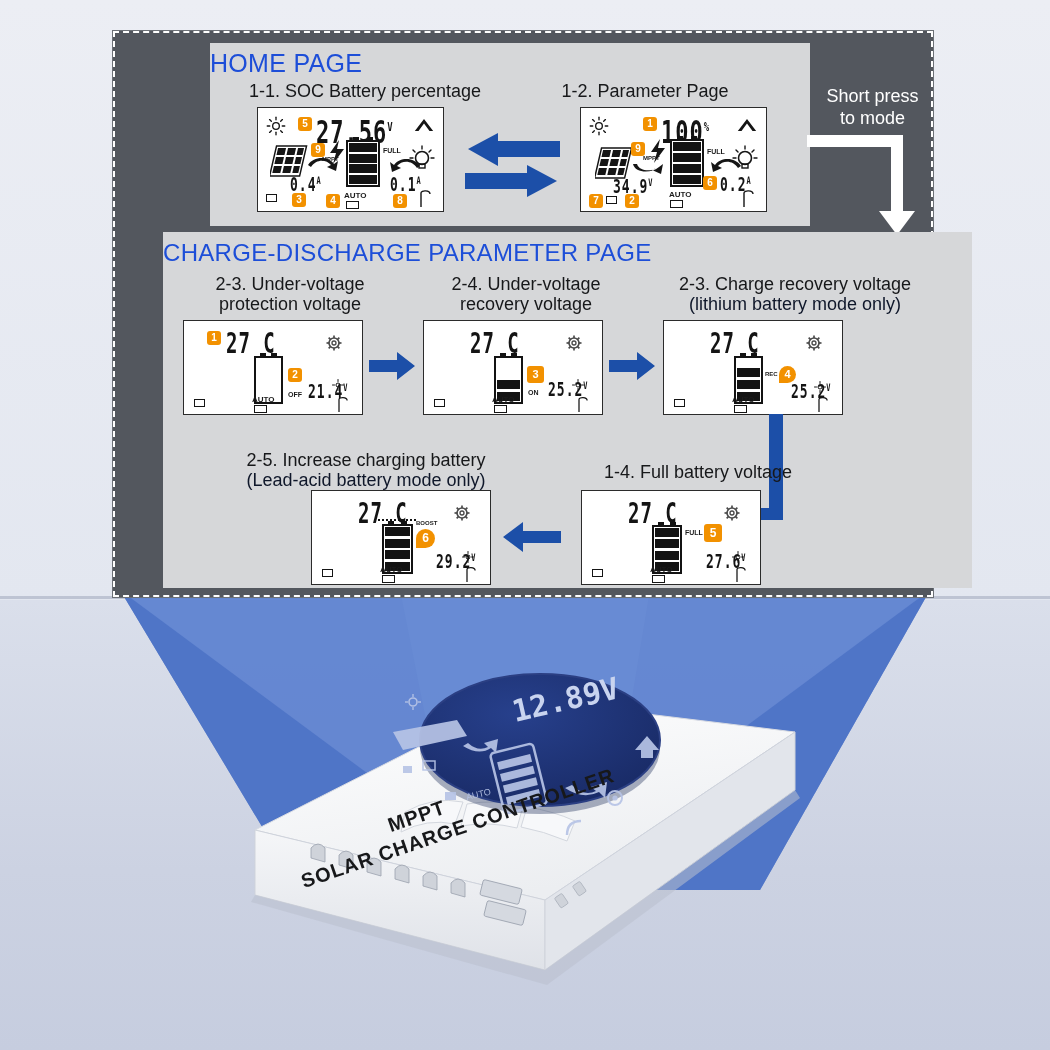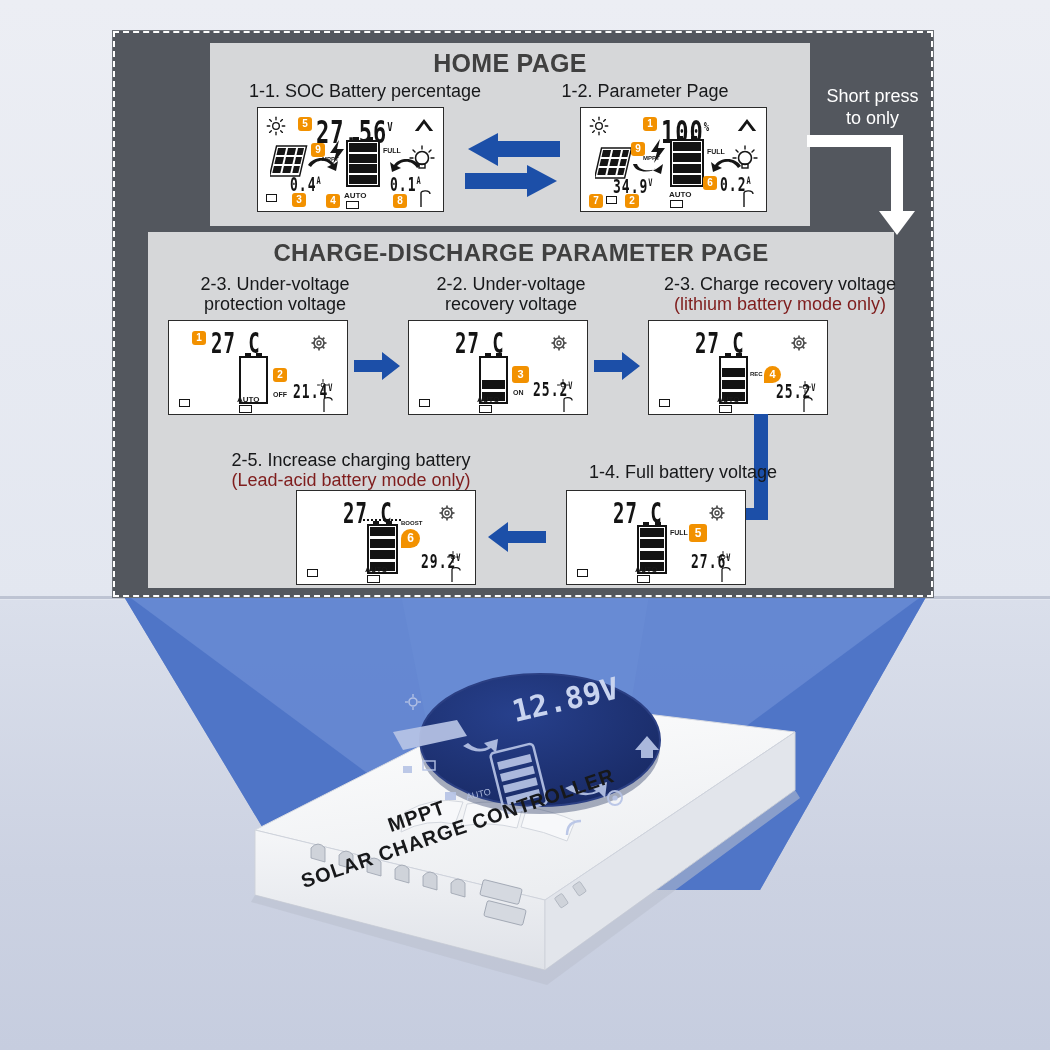--- a/index.html
+++ b/index.html
@@ -24,28 +24,28 @@
   #diagram {
     position:absolute; left:113px; top:31px; width:820px; height:566px;
     background:#53575e;
     border:2px dashed #ffffff;
     outline:1px solid #6c7076;
   }
 
   
   .sect { position:absolute; background:#d6d7d9; }
   #home-sect { left:95px; top:10px; width:600px; height:183px; }
-  #cd-sect   { left:33px; top:199px; width:746px; height:356px; }
-
-  .sect-title { text-align:center; color:#404040; font-weight:bold; letter-spacing:.3px; }
+  #cd-sect   { left:48px; top:199px; width:809px; height:356px; }
+
+  .sect-title { color:#1d4ed8; font-weight:normal; letter-spacing:.3px; }
   #home-title { font-size:25px; padding-top:6px; }
   #cd-title   { font-size:24px; padding-top:7px; }
 
   .step-label { position:absolute; text-align:center; color:#17181a; font-size:18px; line-height:20px; }
-  .step-label .warn { color:#7f1d1d; display:block; }
+  .step-label .warn { color:#0f172a; display:block; }
 
   
   .lcd {
     position:absolute; background:#ffffff; border:1.6px solid #2b2b2b;
   }
 
   
   .digits {
     font-family:"DejaVu Sans Mono", monospace;
     font-weight:bold; color:#141414; letter-spacing:1px;
@@ -286,36 +286,36 @@
     </div>
 
     <svg class="arrow-blue" style="left:250px; top:88px;" width="105" height="70" viewBox="0 0 105 70">
       <path d="M100 10 L100 26 L38 26 L38 35 L8 18 L38 2 L38 10 Z" fill="#1c4fa8"></path>
       <path d="M5 42 L5 58 L67 58 L67 66 L97 50 L67 34 L67 42 Z" fill="#1c4fa8"></path>
     </svg>
   </div>
 
   <div style="position:absolute; left:700px; top:52px; width:115px; text-align:center; color:#fff; font-size:18px; line-height:22px;">
     <div>Short press</div>
-    <div>to only</div>
+    <div>to mode</div>
   </div>
   <svg class="arrow-white" style="left:692px; top:98px;" width="126" height="110" viewBox="0 0 126 110">
     <path d="M0 4 L96 4 L96 80 L108 80 L90 104 L72 80 L84 80 L84 16 L0 16 Z" fill="#ffffff"></path>
   </svg>
 
   <div class="sect" id="cd-sect">
     <div class="sect-title" id="cd-title">CHARGE-DISCHARGE PARAMETER PAGE</div>
 
     <div class="step-label" style="left:12px; top:42px; width:230px;">
       <span>2-3.</span>
       <span>Under-voltage</span><br>
       <span>protection voltage</span>
     </div>
     <div class="step-label" style="left:248px; top:42px; width:230px;">
-      <span>2-2.</span>
+      <span>2-4.</span>
       <span>Under-voltage</span><br>
       <span>recovery voltage</span>
     </div>
     <div class="step-label" style="left:498px; top:42px; width:268px;">
       <span>2-3.</span>
       <span>Charge recovery voltage</span>
       <span class="warn">(lithium battery mode only)</span>
     </div>
 
     <div class="lcd" style="left:20px; top:88px; width:180px; height:95px;">

